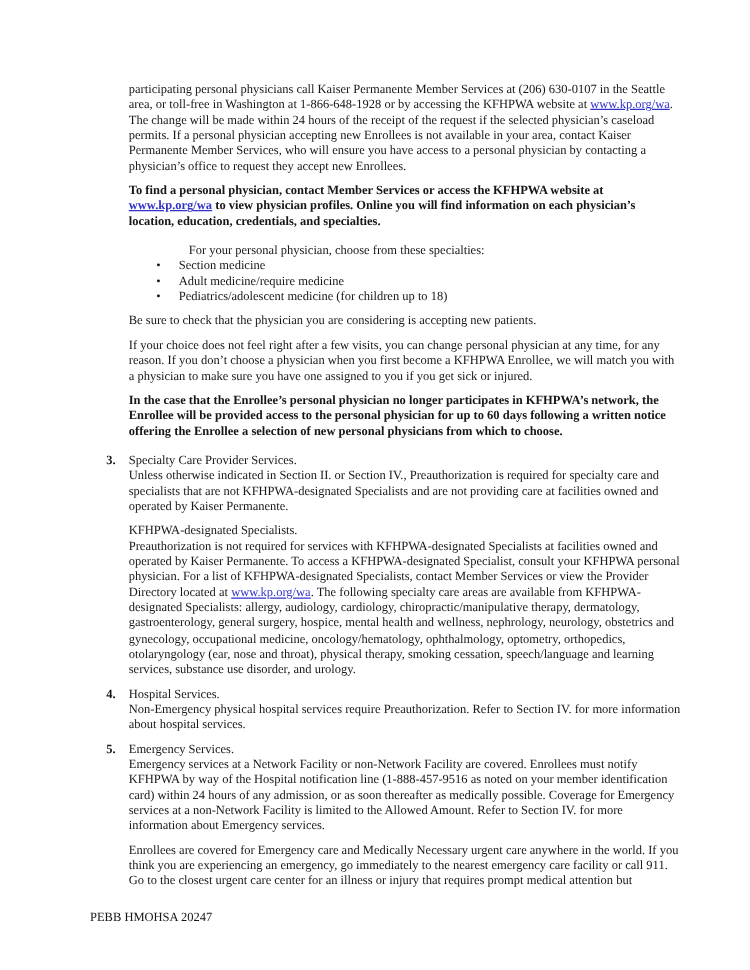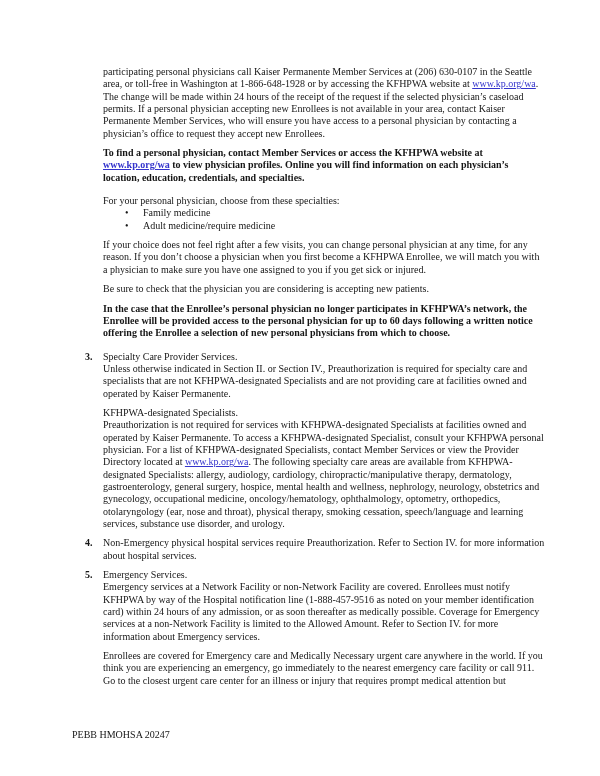--- a/index.html
+++ b/index.html
@@ -12,21 +12,21 @@
     line-height:12.35px;
     color:#161616;
     overflow:hidden;
   }
   .col {
     position:absolute;
     left:103px; top:66px;
     width:443px;
   }
   .para { margin:0 0 7px 0; }
-  .para.tight { margin-bottom:0; }
+  .para.tight { margin-bottom:0;margin-left:48px; }
   .para.gap-lg { margin-bottom:11px;font-weight:bold; }
   .bullets { list-style:none; margin:0 0 7px 0; padding:0; }
   .bullets li { position:relative; padding-left:40px; }
   .bullets li::before { content:"\2022"; position:absolute; left:22px; }
   .section { position:relative; }
   .secnum {
     position:absolute; left:-18px; top:0;
     font-weight:bold;
   }
   .heading { font-weight:normal; margin:0; }
@@ -44,40 +44,42 @@
 
 <div class="page">
   <div class="col">
 
     <p class="para"><span>participating personal physicians call Kaiser Permanente Member Services at (206) 630-0107 in the Seattle area, or toll-free in Washington at 1-866-648-1928 or by accessing the KFHPWA website at </span><a class="doclink">www.kp.org/wa</a><span>. The change will be made within 24 hours of the receipt of the request if the selected physician’s caseload permits. If a personal physician accepting new Enrollees is not available in your area, contact Kaiser Permanente Member Services, who will ensure you have access to a personal physician by contacting a physician’s office to request they accept new Enrollees.</span></p>
 
     <p class="para gap-lg"><span>To find a personal physician, contact Member Services or access the KFHPWA website at </span><a class="doclink">www.kp.org/wa</a><span> to view physician profiles. Online you will find information on each physician’s location, education, credentials, and specialties.</span></p>
 
     <p class="para tight">For your personal physician, choose from these specialties:</p>
     <ul class="bullets">
-      <li>Family medicine</li>
+      <li>Section medicine</li>
       <li>Adult medicine/require medicine</li>
+      <li>Pediatrics/adolescent medicine (for children up to 18)</li>
     </ul>
 
+    <p class="para">Be sure to check that the physician you are considering is accepting new patients.</p>
+
     <p class="para">If your choice does not feel right after a few visits, you can change personal physician at any time, for any reason. If you don’t choose a physician when you first become a KFHPWA Enrollee, we will match you with a physician to make sure you have one assigned to you if you get sick or injured.</p>
-
-    <p class="para">Be sure to check that the physician you are considering is accepting new patients.</p>
 
     <p class="para gap-lg">In the case that the Enrollee’s personal physician no longer participates in KFHPWA’s network, the Enrollee will be provided access to the personal physician for up to 60 days following a written notice offering the Enrollee a selection of new personal physicians from which to choose.</p>
 
     <div class="section">
       <span class="secnum">3.</span>
       <p class="heading">Specialty Care Provider Services.</p>
       <p class="para">Unless otherwise indicated in Section II. or Section IV., Preauthorization is required for specialty care and specialists that are not KFHPWA-designated Specialists and are not providing care at facilities owned and operated by Kaiser Permanente.</p>
       <p class="heading">KFHPWA-designated Specialists.</p>
       <p class="para"><span>Preauthorization is not required for services with KFHPWA-designated Specialists at facilities owned and operated by Kaiser Permanente. To access a KFHPWA-designated Specialist, consult your KFHPWA personal physician. For a list of KFHPWA-designated Specialists, contact Member Services or view the Provider Directory located at </span><a class="doclink">www.kp.org/wa</a><span>. The following specialty care areas are available from KFHPWA-designated Specialists: allergy, audiology, cardiology, chiropractic/manipulative therapy, dermatology, gastroenterology, general surgery, hospice, mental health and wellness, nephrology, neurology, obstetrics and gynecology, occupational medicine, oncology/hematology, ophthalmology, optometry, orthopedics, otolaryngology (ear, nose and throat), physical therapy, smoking cessation, speech/language and learning services, substance use disorder, and urology.</span></p>
     </div>
 
     <div class="section">
       <span class="secnum">4.</span>
+      <p class="heading">Hospital Services.</p>
       <p class="para">Non-Emergency physical hospital services require Preauthorization. Refer to Section IV. for more information about hospital services.</p>
     </div>
 
     <div class="section">
       <span class="secnum">5.</span>
       <p class="heading">Emergency Services.</p>
       <p class="para">Emergency services at a Network Facility or non-Network Facility are covered. Enrollees must notify KFHPWA by way of the Hospital notification line (1-888-457-9516 as noted on your member identification card) within 24 hours of any admission, or as soon thereafter as medically possible. Coverage for Emergency services at a non-Network Facility is limited to the Allowed Amount. Refer to Section IV. for more information about Emergency services.</p>
       <p class="para">Enrollees are covered for Emergency care and Medically Necessary urgent care anywhere in the world. If you think you are experiencing an emergency, go immediately to the nearest emergency care facility or call 911. Go to the closest urgent care center for an illness or injury that requires prompt medical attention but</p>
     </div>
 

